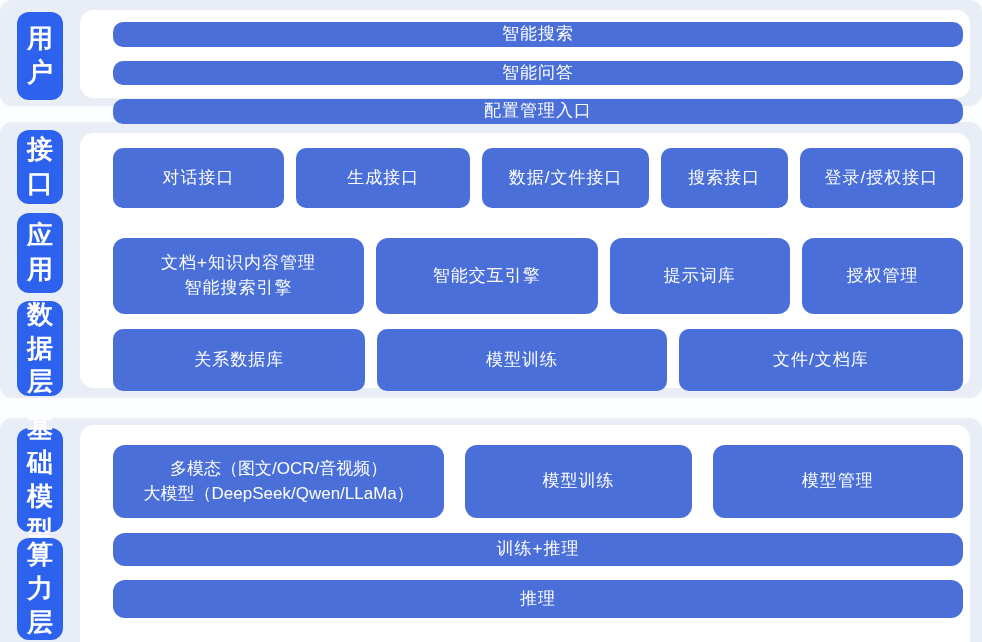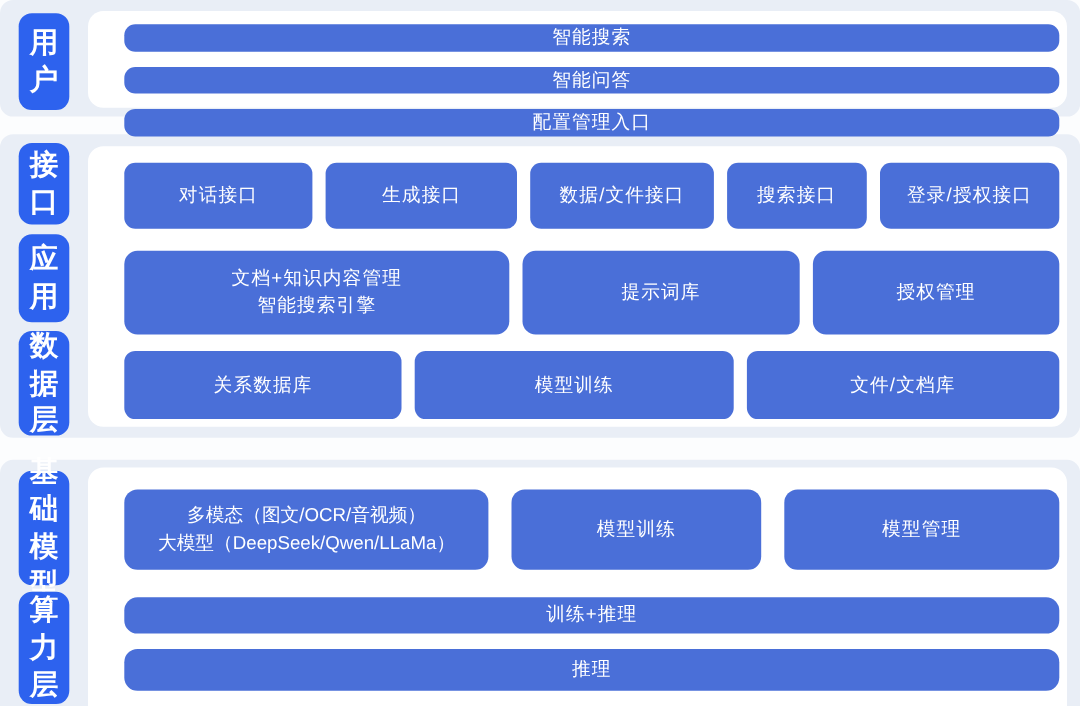--- a/index.html
+++ b/index.html
@@ -62,24 +62,24 @@
     border-radius: 14px;
   }
   .panel-1 { margin: 10px 12px 8px 0;  padding-top: 12px; }
   .panel-2 { margin: 11px 12px 10px 0; padding-top: 15px; }
   .panel-3 { margin: 7px 12px 8px 0;   padding-top: 20px; }
 
   .row { display: flex; padding: 0 7px 0 33px; }
   .g14 { gap: 14px; flex-direction: column; } .g12 { gap: 12px; } .g21 { gap: 21px; }
 
   .r-s1  { height: 57px; }
-  .r-s2a { height: 60px; margin-bottom: 20px; }
+  .r-s2a { height: 60px; margin-bottom: 30px; }
   .r-s2b { height: 76px; margin-bottom: 15px; border-radius: 28px; }
   .r-s2c { height: 62px; }
-  .r-s3a { height: 73px; margin-bottom: 25px; }
+  .r-s3a { height: 73px; margin-bottom: 15px; }
   .r-s3b { height: 85px; }
 
   .btn {
     background: var(--button);
     color: var(--text);
     border-radius: 10px;
     display: flex; flex-direction: column;
     align-items: center; justify-content: center;
     font-size: 17px; letter-spacing: 1px; line-height: 1.45;
     text-align: center;
@@ -123,20 +123,21 @@
       <div class="btn" style="flex:174">生成接口</div>
       <div class="btn" style="flex:166">数据/文件接口</div>
       <div class="btn" style="flex:127">搜索接口</div>
       <div class="btn" style="flex:163">登录/授权接口</div>
     </div>
     <div class="row r-s2b g12">
       <div class="btn btn-lg" style="flex:253">
         <span>文档+知识内容管理</span>
         <span>智能搜索引擎</span>
       </div>
+      <div class="btn btn-lg" style="flex:223">智能交互引擎</div>
       <div class="btn btn-lg" style="flex:182">提示词库</div>
       <div class="btn btn-lg" style="flex:162">授权管理</div>
     </div>
     <div class="row r-s2c g12">
       <div class="btn" style="flex:253">关系数据库</div>
       <div class="btn" style="flex:290">模型训练</div>
       <div class="btn" style="flex:285">文件/文档库</div>
     </div>
   </div>
 </div>

